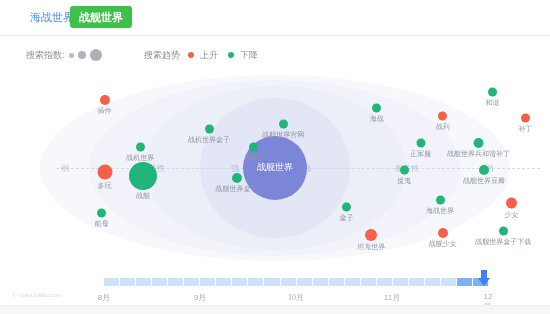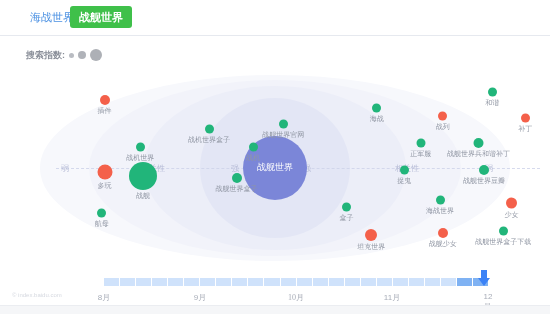--- a/index.html
+++ b/index.html
@@ -50,21 +50,20 @@
   }
 
   
   .legend {
     position: absolute;
     left: 0; top: 44px;
     width: 550px;
     height: 22px;
     font-size: 9px;
     color: #8a8f99;
-    font-weight: bold;
   }
   .legend-group {
     position: absolute;
     display: flex;
     align-items: center;
     height: 22px;
     gap: 4px;
   }
   .legend-index { left: 26px; }
   .legend-trend { left: 144px; }
@@ -233,20 +232,27 @@
   <div class="tab tab-plain">海战世界</div>
   <div class="tab tab-active">战舰世界</div>
 </div>
 
 <div class="legend">
   <div class="legend-group legend-index">
     <span class="legend-label">搜索指数:</span>
     <span class="dot g1"></span>
     <span class="dot g2"></span>
     <span class="dot g3"></span>
+  </div>
+  <div class="legend-group legend-trend">
+    <span class="legend-label">搜索趋势</span>
+    <span class="dot r1"></span>
+    <span class="legend-txt">上升</span>
+    <span class="dot e1"></span>
+    <span class="legend-txt">下降</span>
   </div>
 </div>
 
 <div class="chart">
   <div class="ring ring-4"></div>
   <div class="ring ring-3"></div>
   <div class="ring ring-2"></div>
   <div class="ring ring-1"></div>
 
   <div class="axis-line"></div>

